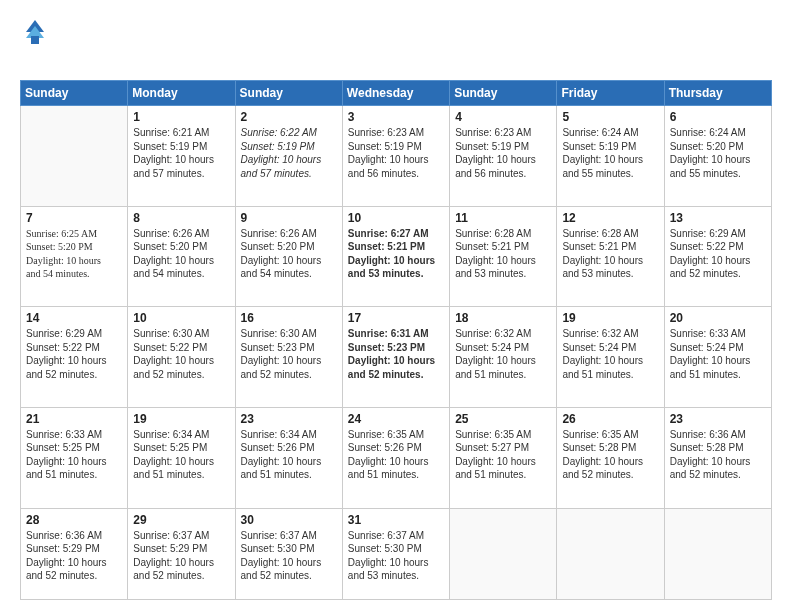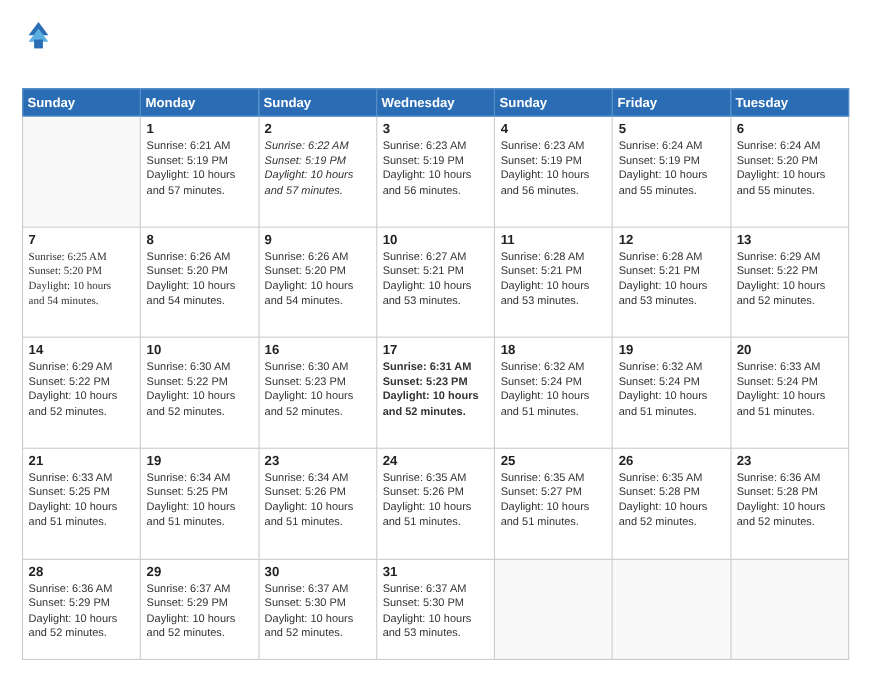--- a/index.html
+++ b/index.html
@@ -129,21 +129,21 @@
 
   <table class="calendar">
     <thead>
       <tr>
       <th>Sunday</th>
           <th>Monday</th>
           <th>Sunday</th>
           <th>Wednesday</th>
           <th>Sunday</th>
           <th>Friday</th>
-          <th>Tuesday</th>
+          <th>Thursday</th>
         </tr>
     </thead>
     <tbody id="calendar-body">
     <tr>
           <td class="empty-cell"></td>
           <td>
             <span class="day-num">1</span>
             <div class="day-info" style="white-space: pre-line;">Sunrise: 6:21 AM
 Sunset: 5:19 PM
 Daylight: 10 hours
@@ -202,21 +202,21 @@
           </td>
           <td>
             <span class="day-num">9</span>
             <div class="day-info" style="white-space: pre-line;">Sunrise: 6:26 AM
 Sunset: 5:20 PM
 Daylight: 10 hours
 and 54 minutes.</div>
           </td>
           <td>
             <span class="day-num">10</span>
-            <div class="day-info" style="white-space: pre-line;">Sunrise: 6:27 AM
+            <div class="day-info" style="white-space: pre-line; font-weight: bold;">Sunrise: 6:27 AM
 Sunset: 5:21 PM
 Daylight: 10 hours
 and 53 minutes.</div>
           </td>
           <td>
             <span class="day-num">11</span>
             <div class="day-info" style="white-space: pre-line;">Sunrise: 6:28 AM
 Sunset: 5:21 PM
 Daylight: 10 hours
 and 53 minutes.</div>

